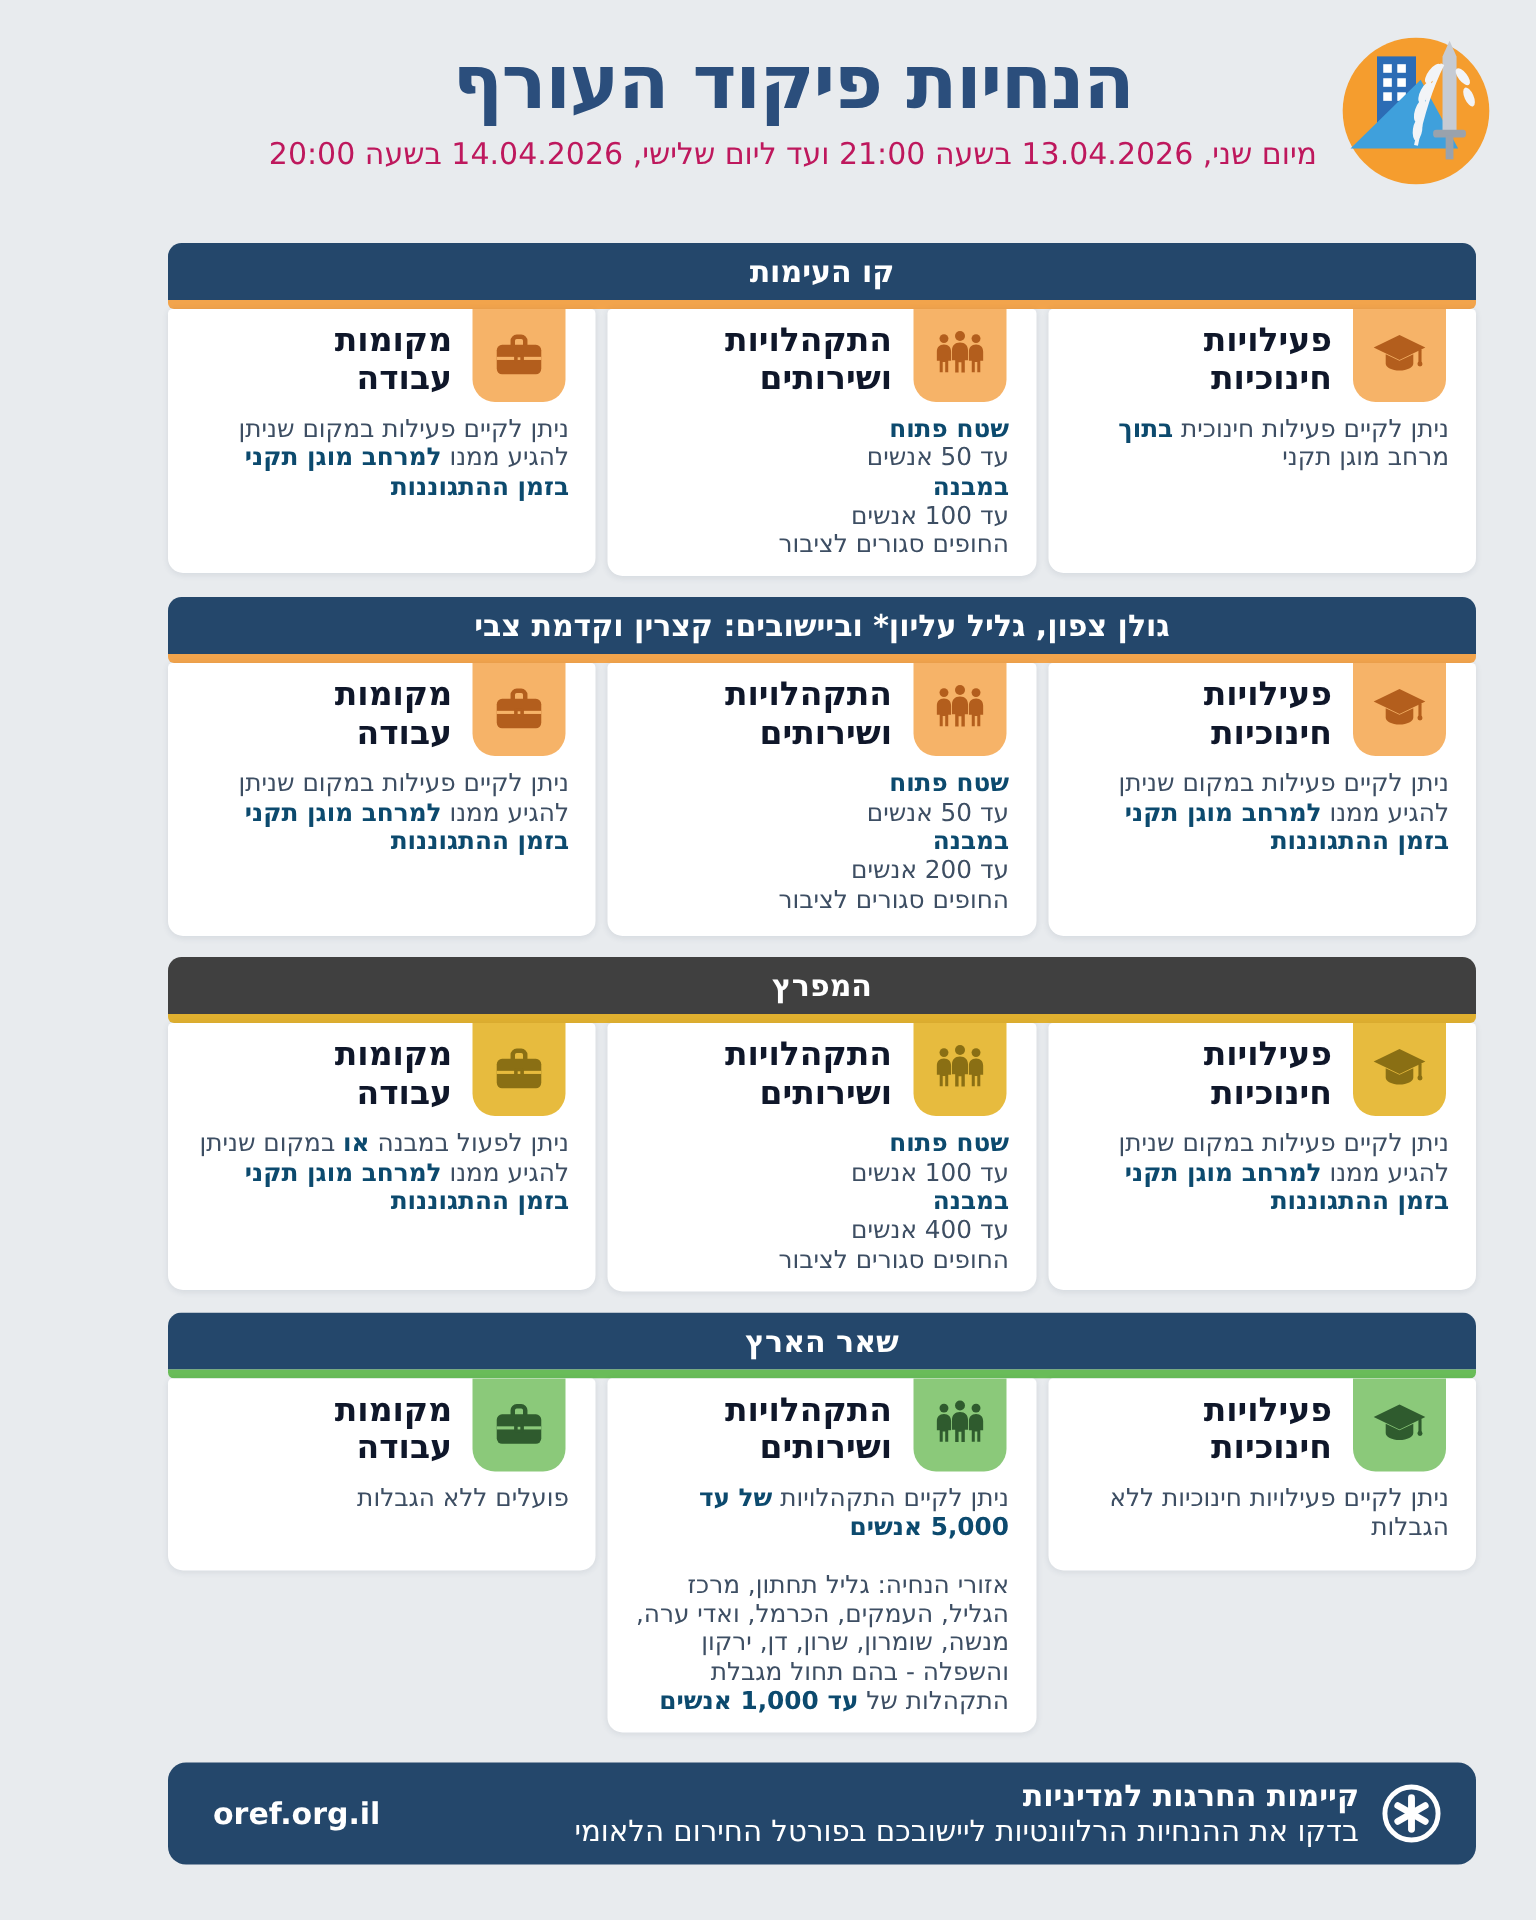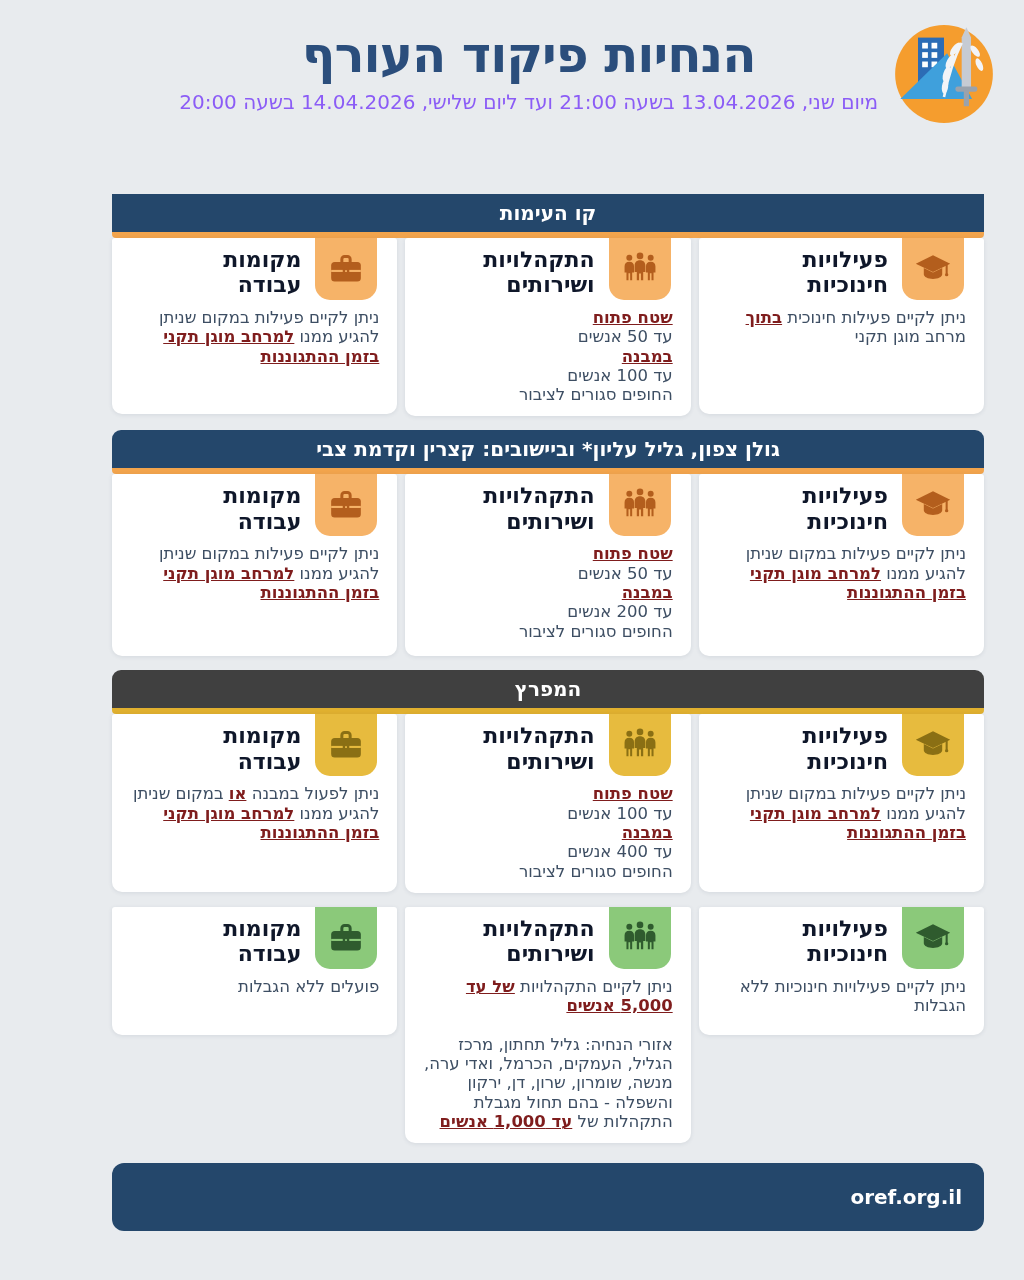--- a/index.html
+++ b/index.html
@@ -19,21 +19,21 @@
     padding:22px 28px 0 40px; height:162px;
   }
   .logo{ width:104px; height:104px; flex:0 0 auto; }
   .logo svg{ width:104px; height:104px; display:block; }
   .title-block{ margin-right:14px; margin-top:6px; text-align:center; }
   h1.title{
     font-size:50px; font-weight:bold; color:#2B4E7C;
     line-height:1.08; letter-spacing:-1px; white-space:nowrap;
   }
   .subtitle{
-    margin-top:8px; font-size:20px; color:#8b5cf6; white-space:nowrap;
+    margin-top:8px; font-size:20px; color:#be185d; white-space:nowrap;
   }
 
   
   main{ margin:0 40px; }
   .section{ margin-bottom:14px; }
   .section-top{ border-radius:9px 9px 4px 4px; overflow:hidden; }
   .section-bar{
     background:#24476B; height:38px;
     display:flex; align-items:center; justify-content:center;
   }
@@ -59,21 +59,21 @@
   .tab svg{ width:38px; height:38px; display:block; }
   .card-title{
     margin:9px 14px 0 10px;
     font-size:22px; font-weight:bold; color:#0f172a;
     line-height:1.15; white-space:pre-line; text-align:right;
   }
   .card-body{
     padding:4px 18px 12px 14px;
     font-size:16.5px; line-height:1.17; color:#3D4E63; text-align:right;
   }
-  .card-body b{ font-weight:bold; color:#7f1d1d;text-decoration:underline; }
+  .card-body b{ font-weight:bold; color:#0c4a6e; }
 
   
   footer{
     margin:20px 40px 0; height:68px; background:#24476B; border-radius:12px;
     display:flex; align-items:center; justify-content:space-between;
     padding:0 22px 0 30px;
   }
   .foot-right{ display:flex; align-items:center; }
   .asterisk{ width:42px; height:42px; flex:0 0 auto; margin-left:14px; }
   .asterisk svg{ width:42px; height:42px; display:block; }
@@ -119,21 +119,21 @@
     </div>
     <div class="title-block">
       <h1 class="title">הנחיות פיקוד העורף</h1>
       <div class="subtitle">מיום שני, 13.04.2026 בשעה 21:00 ועד ליום שלישי, 14.04.2026 בשעה 20:00</div>
     </div>
   </header>
 
   <main>
   <section class="section">
     <div class="section-top">
-      <div class="section-bar" style="background: rgb(36, 71, 107); margin-top: 32px;">
+      <div class="section-bar" style="background: rgb(36, 71, 107);">
         <span>קו העימות</span>
       </div>
       <div class="accent" style="background: rgb(242, 164, 76);"></div>
     </div>
     <div class="cards">
   <div class="card">
     <div class="card-head">
       <div class="tab" style="background: rgb(246, 179, 104); color: rgb(179, 94, 29); --tab-bg: #F6B368;">
                 <svg viewBox="0 0 64 64" fill="currentColor">
     <path d="M32 9 3 23l29 14 29-14z"></path>
@@ -319,20 +319,26 @@
               </div>
       <h3 class="card-title">מקומות
 עבודה</h3>
     </div>
     <p class="card-body"><span>ניתן לפעול במבנה </span><b>או</b><span> במקום שניתן להגיע ממנו </span><b>למרחב מוגן תקני בזמן ההתגוננות</b></p>
   </div>
 </div>
   </section>
 
   <section class="section">
+    <div class="section-top">
+      <div class="section-bar" style="background: rgb(36, 71, 107);">
+        <span>שאר הארץ</span>
+      </div>
+      <div class="accent" style="background: rgb(105, 188, 89);"></div>
+    </div>
     <div class="cards">
   <div class="card">
     <div class="card-head">
       <div class="tab" style="background: rgb(139, 201, 122); color: rgb(47, 91, 46); --tab-bg: #8BC97A;">
                 <svg viewBox="0 0 64 64" fill="currentColor">
     <path d="M32 9 3 23l29 14 29-14z"></path>
     <path d="M16.5 30.5V41c0 4.4 7 7.9 15.5 7.9S47.5 45.4 47.5 41V30.5L32 38z"></path>
     <path d="M55 26v13" stroke="currentColor" stroke-width="3.5" fill="none" stroke-linecap="round"></path>
     <circle cx="55" cy="41.5" r="2.8"></circle>
   </svg>
@@ -381,16 +387,32 @@
       <h3 class="card-title">מקומות
 עבודה</h3>
     </div>
     <p class="card-body"><span>פועלים ללא הגבלות</span></p>
   </div>
 </div>
   </section>
 </main>
 
   <footer>
+    <div class="foot-right">
+      <span class="asterisk">
+        <svg viewBox="0 0 64 64">
+          <circle cx="32" cy="32" r="27" fill="none" stroke="#FFFFFF" stroke-width="5"></circle>
+          <g stroke="#FFFFFF" stroke-width="7" stroke-linecap="round">
+            <line x1="32" y1="16" x2="32" y2="48"></line>
+            <line x1="18.1" y1="24" x2="45.9" y2="40"></line>
+            <line x1="18.1" y1="40" x2="45.9" y2="24"></line>
+          </g>
+        </svg>
+      </span>
+      <div class="foot-text">
+        <div class="foot-title">קיימות החרגות למדיניות</div>
+        <div class="foot-body">בדקו את ההנחיות הרלוונטיות ליישובכם בפורטל החירום הלאומי</div>
+      </div>
+    </div>
     <div class="site">oref.org.il</div>
   </footer>
 
 </div>
 
 </body></html>

